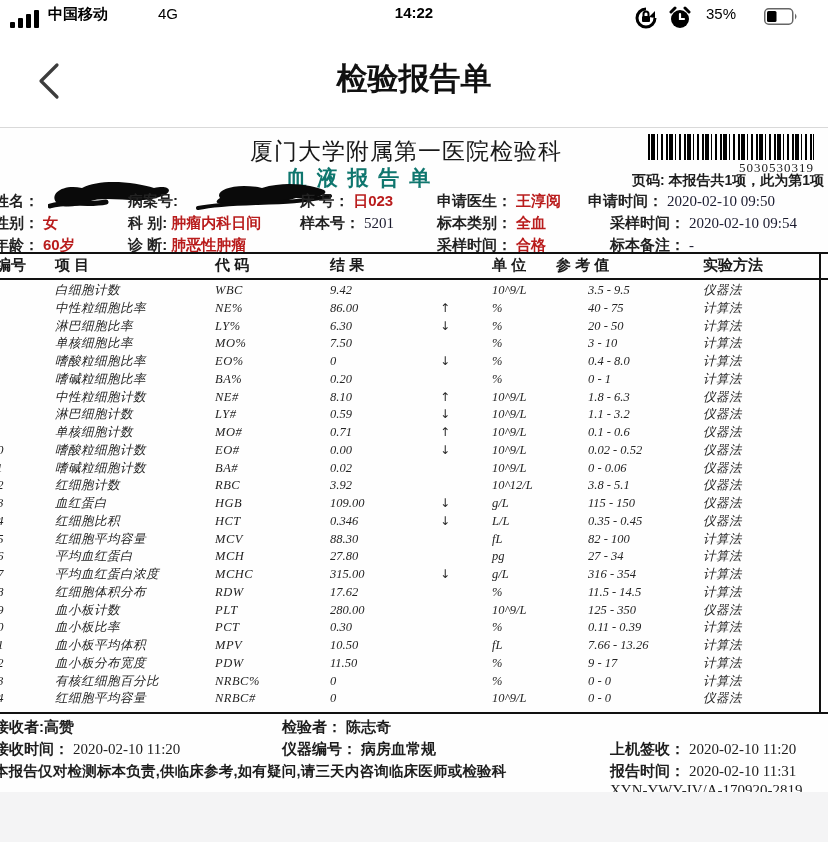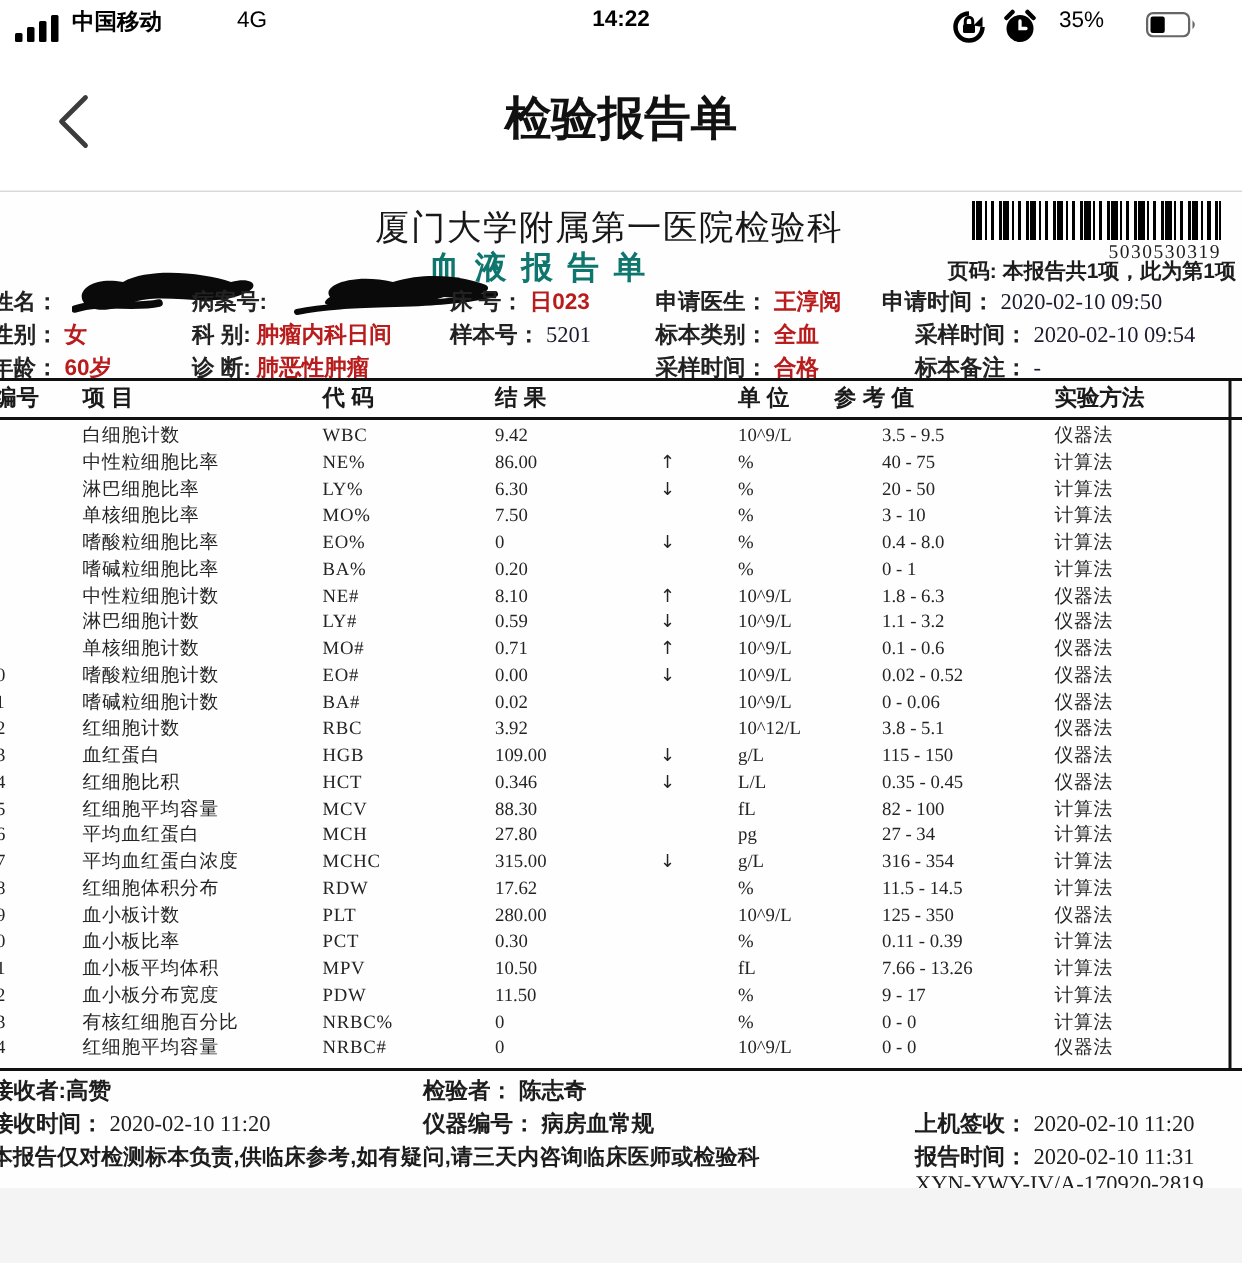--- a/index.html
+++ b/index.html
@@ -44,21 +44,21 @@
 
   .barcode { left:648px; top:6px; width:166px; height:26px;
     background:repeating-linear-gradient(90deg,#000 0 2px,#fff 2px 3px,#000 3px 7px,#fff 7px 9px,#000 9px 10px,#fff 10px 13px,#000 13px 15px,#fff 15px 18px); }
   .barcode-num { left:648px; top:32px; width:166px; text-align:right; font-size:13px; letter-spacing:1px; }
   .page-info { left:608px; top:44px; width:216px; text-align:right; font-size:14px; font-weight:700;
                font-family:"Liberation Sans", sans-serif; }
 
   
   .rule { position:absolute; left:0; background:#111; }
   .thead-cell { position:absolute; top:128px; font-family:"Liberation Sans", sans-serif; font-weight:700; font-size:15px; color:#1a1a1a; }
-  .tbody { position:absolute; top:153px; left:0; width:764px; height:427px; }
+  .tbody { position:absolute; top:153px; left:0; width:764px; height:427px;font-style:italic; }
   .trow { position:relative; height:17.75px; }
   .cell { position:absolute; top:1px; font-size:12.5px; line-height:16px; color:#242424; white-space:nowrap; }
   .c-num { left:-9px; font-family:"Liberation Serif", serif; }
   .c-name { left:55px; font-family:"Liberation Sans", sans-serif; letter-spacing:0.5px; }
   .c-code { left:215px; font-family:"Liberation Serif", serif; letter-spacing:0.5px; }
   .c-result { left:330px; font-family:"Liberation Serif", serif; }
   .c-flag { left:440px; font-family:"DejaVu Sans", sans-serif; font-size:12px; }
   .c-unit { left:492px; font-family:"Liberation Serif", serif; }
   .c-ref { left:588px; font-family:"Liberation Serif", serif; }
   .c-method { left:703px; font-family:"Liberation Sans", sans-serif; letter-spacing:0.5px; }

